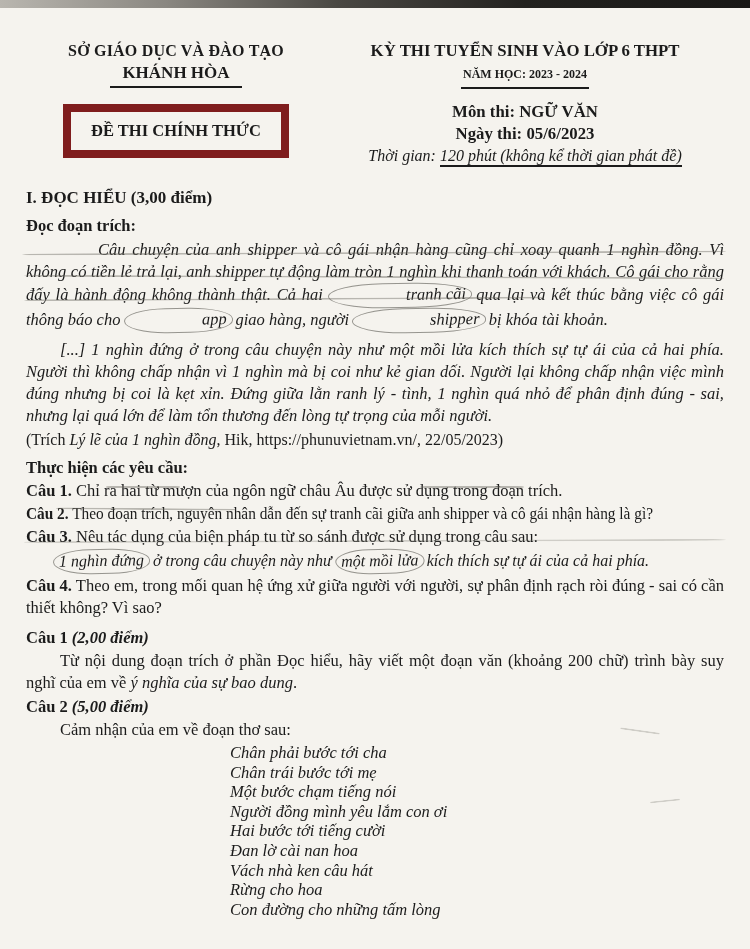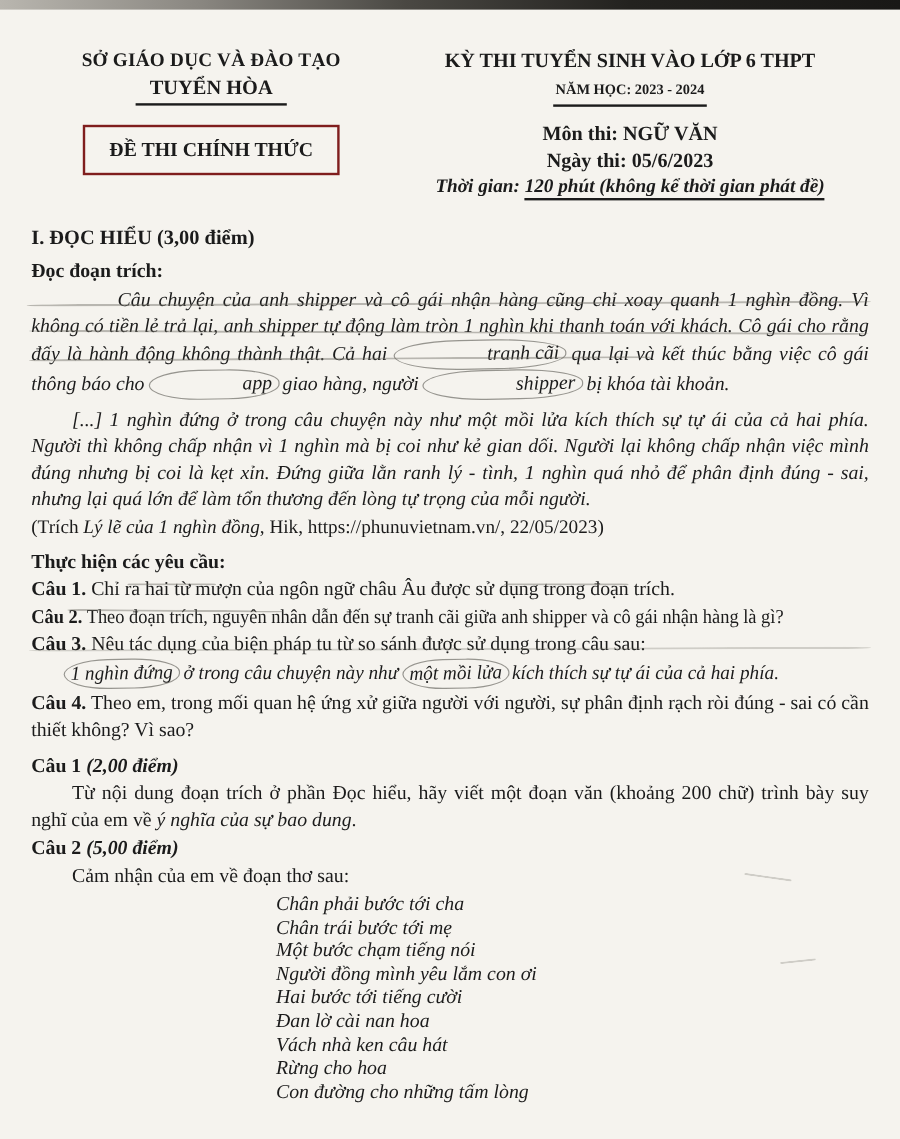--- a/index.html
+++ b/index.html
@@ -14,26 +14,26 @@
     background:linear-gradient(to right,#b9b6af 0%,#8a8781 22%,#4a4843 45%,#23221f 70%,#191816 100%);
   }
   .page-content{position:absolute;top:40px;left:26px;width:698px;}
   .italic{font-style:italic;}
   .center{text-align:center;}
   .header{display:flex;align-items:flex-start;}
   .h-left{width:300px;}
   .h-right{flex:1;}
   .h-left .line1{font-size:16px;font-weight:bold;letter-spacing:.2px;}
   .province-underline{display:inline-block;border-bottom:2.2px solid #1b1b1b;padding:0 12px 2px;font-size:17px;font-weight:bold;}
-  .official-box{display:inline-block;border:2px solid #7f1d1d;padding:8px 20px;margin-top:16px;font-weight:bold;font-size:16.5px;}
+  .official-box{display:inline-block;border:8px solid #7f1d1d;padding:8px 20px;margin-top:16px;font-weight:bold;font-size:16.5px;}
   .h-right .line1{font-size:16.8px;font-weight:bold;}
   .year-underline{display:inline-block;border-bottom:2.2px solid #1b1b1b;padding:0 2px 2px;font-size:12px;font-weight:bold;}
   .subject-line{margin-top:12px;font-weight:bold;font-size:16.8px;}
   .date-line{font-weight:bold;font-size:16.8px;}
-  .time-line{font-weight:bold;font-style:italic;font-size:16px;}
+  .time-line{font-weight:normal;font-style:italic;font-size:16px;}
   .time-underline{border-bottom:2px solid #1b1b1b;padding-bottom:1px;}
 
   .sec-heading{font-weight:bold;font-size:17px;margin-top:20px;}
   .sub-heading{font-weight:bold;margin-top:6px;}
   .excerpt{font-style:italic;text-align:justify;margin-top:2px;}
   .excerpt p{margin:0;}
   .excerpt .p1{text-indent:72px;}
   .excerpt .p2{text-indent:34px;margin-top:6px;}
   .citation-right{text-align:left;margin-top:2px;font-size:16px;}
   .q-row{margin-top:1px;}
@@ -58,21 +58,21 @@
 <body>
 
 <div class="scan-top-bar"></div>
 
 <div class="page-content">
 
   <div class="header">
     <div class="h-left center">
       <div class="line1">SỞ GIÁO DỤC VÀ ĐÀO TẠO</div>
       <div>
-        <span class="province-underline">TUYỂN HÒA</span>
+        <span class="province-underline">KHÁNH HÒA</span>
       </div>
       <div class="official-box">
         <span>ĐỀ THI CHÍNH THỨC</span>
       </div>
     </div>
     <div class="h-right center">
       <div class="line1">KỲ THI TUYỂN SINH VÀO LỚP 6 THPT</div>
       <div>
         <span class="year-underline">NĂM HỌC: 2023 - 2024</span>
       </div>

